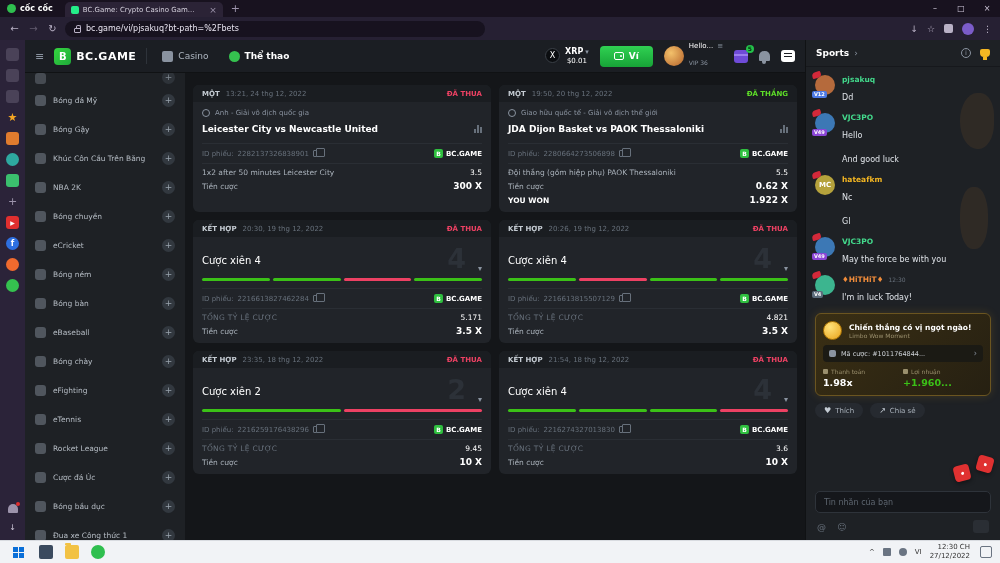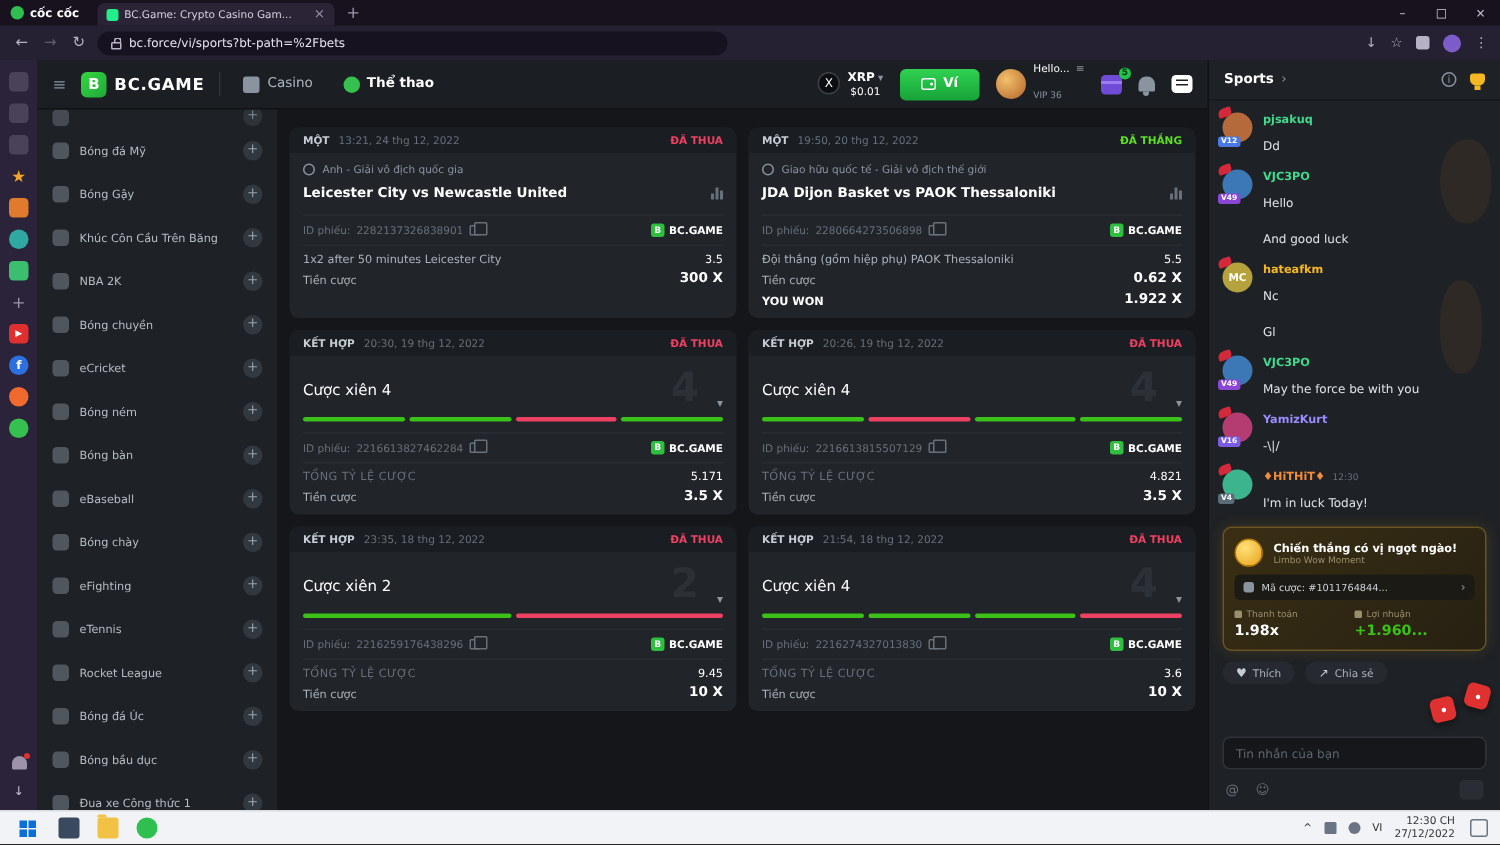--- a/index.html
+++ b/index.html
@@ -225,21 +225,21 @@
       <span>×</span>
     </div>
   </div>
 
   <div class="addrbar">
     <span class="nav-btn">←</span>
     <span class="nav-btn dim">→</span>
     <span class="nav-btn">↻</span>
     <div class="url-pill">
       <span class="lock"></span>
-      <span class="url-text">bc.force/vi/sports?bt-path=%2Fbets</span>
+      <span class="url-text">bc.game/vi/pjsakuq?bt-path=%2Fbets</span>
     </div>
     <div class="addr-icons">
       <span class="gly">↓</span>
       <span class="gly">☆</span>
       <span class="ext-ico"></span>
       <span class="profile-dot"></span>
       <span class="gly">⋮</span>
     </div>
   </div>
 
@@ -376,21 +376,21 @@
         <span class="s-lbl">eTennis</span>
         <span class="s-add">+</span>
       </div>
     <div class="s-item">
         <span class="s-ico"></span>
         <span class="s-lbl">Rocket League</span>
         <span class="s-add">+</span>
       </div>
     <div class="s-item">
         <span class="s-ico"></span>
-        <span class="s-lbl">Bóng đá Úc</span>
+        <span class="s-lbl">Cược đá Úc</span>
         <span class="s-add">+</span>
       </div>
     <div class="s-item">
         <span class="s-ico"></span>
         <span class="s-lbl">Bóng bầu dục</span>
         <span class="s-add">+</span>
       </div>
     <div class="s-item">
         <span class="s-ico"></span>
         <span class="s-lbl">Đua xe Công thức 1</span>
@@ -680,26 +680,20 @@
         <span class="msg-body"><span class="msg-user" style="color: rgb(245, 183, 34);">hateafkm</span><span class="msg-text">Nc</span></span>
       </div>
       <div class="msg cont">
         <span class="msg-body"><span class="msg-text">Gl</span></span>
       </div>
       <div class="msg">
         <span class="avatar" style="background: rgb(60, 120, 181);">
             <span class="vip" style="background: rgb(139, 70, 214);">V49</span>
           </span>
         <span class="msg-body"><span class="msg-user" style="color: rgb(67, 217, 140);">VJC3PO</span><span class="msg-text">May the force be with you</span></span>
-      </div>
-      <div class="msg">
-        <span class="avatar" style="background: rgb(181, 60, 112);">
-            <span class="vip" style="background: rgb(122, 92, 224);">V16</span>
-          </span>
-        <span class="msg-body"><span class="msg-user" style="color: rgb(155, 140, 255);">YamizKurt</span><span class="msg-text">-\|/</span></span>
       </div>
       <div class="msg">
         <span class="avatar" style="background: rgb(60, 181, 143);">
             <span class="vip" style="background: rgb(91, 107, 122);">V4</span>
           </span>
         <span class="msg-body">
           <span class="msg-user">
               <span style="color: rgb(240, 140, 58);">♦HiTHiT♦</span>
               <span class="msg-time">12:30</span>
             </span>

